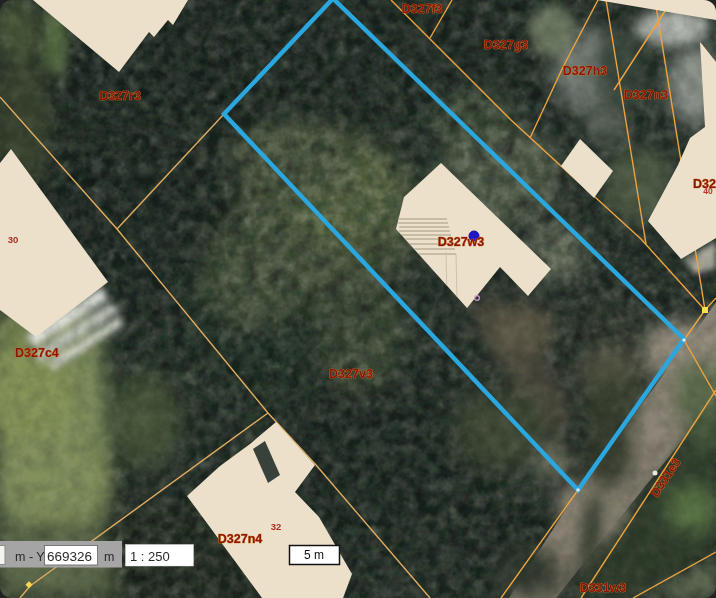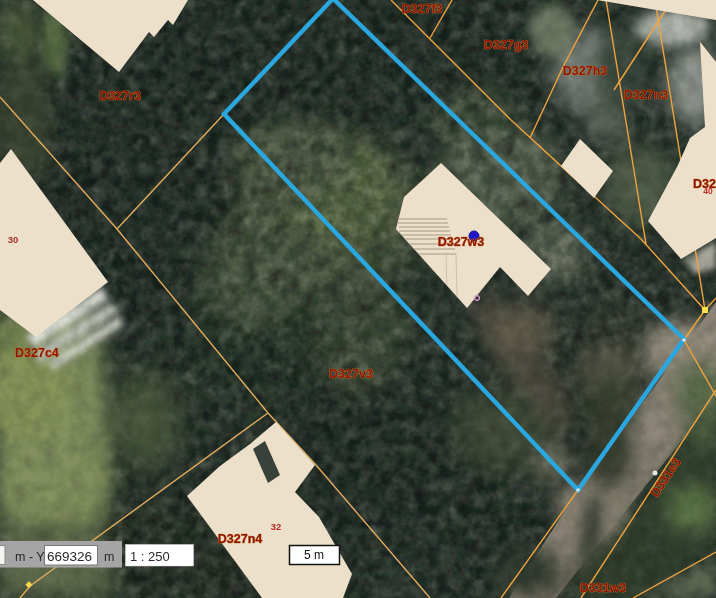--- a/index.html
+++ b/index.html
@@ -1,16 +1,16 @@
 <!DOCTYPE html>
 <html><head>
 <meta charset="utf-8">
 <style>
   html,body{margin:0;padding:0;background:#222;}
-  #stage{position:relative;width:716px;height:598px;overflow:hidden;font-family:"Liberation Sans",sans-serif;}
+  #stage{position:relative;width:716px;height:598px;overflow:hidden;font-family:"Liberation Sans",sans-serif;border-radius:12px;}
   svg{display:block;}
 </style>
 </head>
 <body>
 <div id="stage">
 <svg width="716" height="598" viewBox="0 0 716 598">
 <defs>
   <filter id="blur6" x="-60%" y="-60%" width="220%" height="220%">
           <feGaussianBlur stdDeviation="6"></feGaussianBlur>
         </filter>

